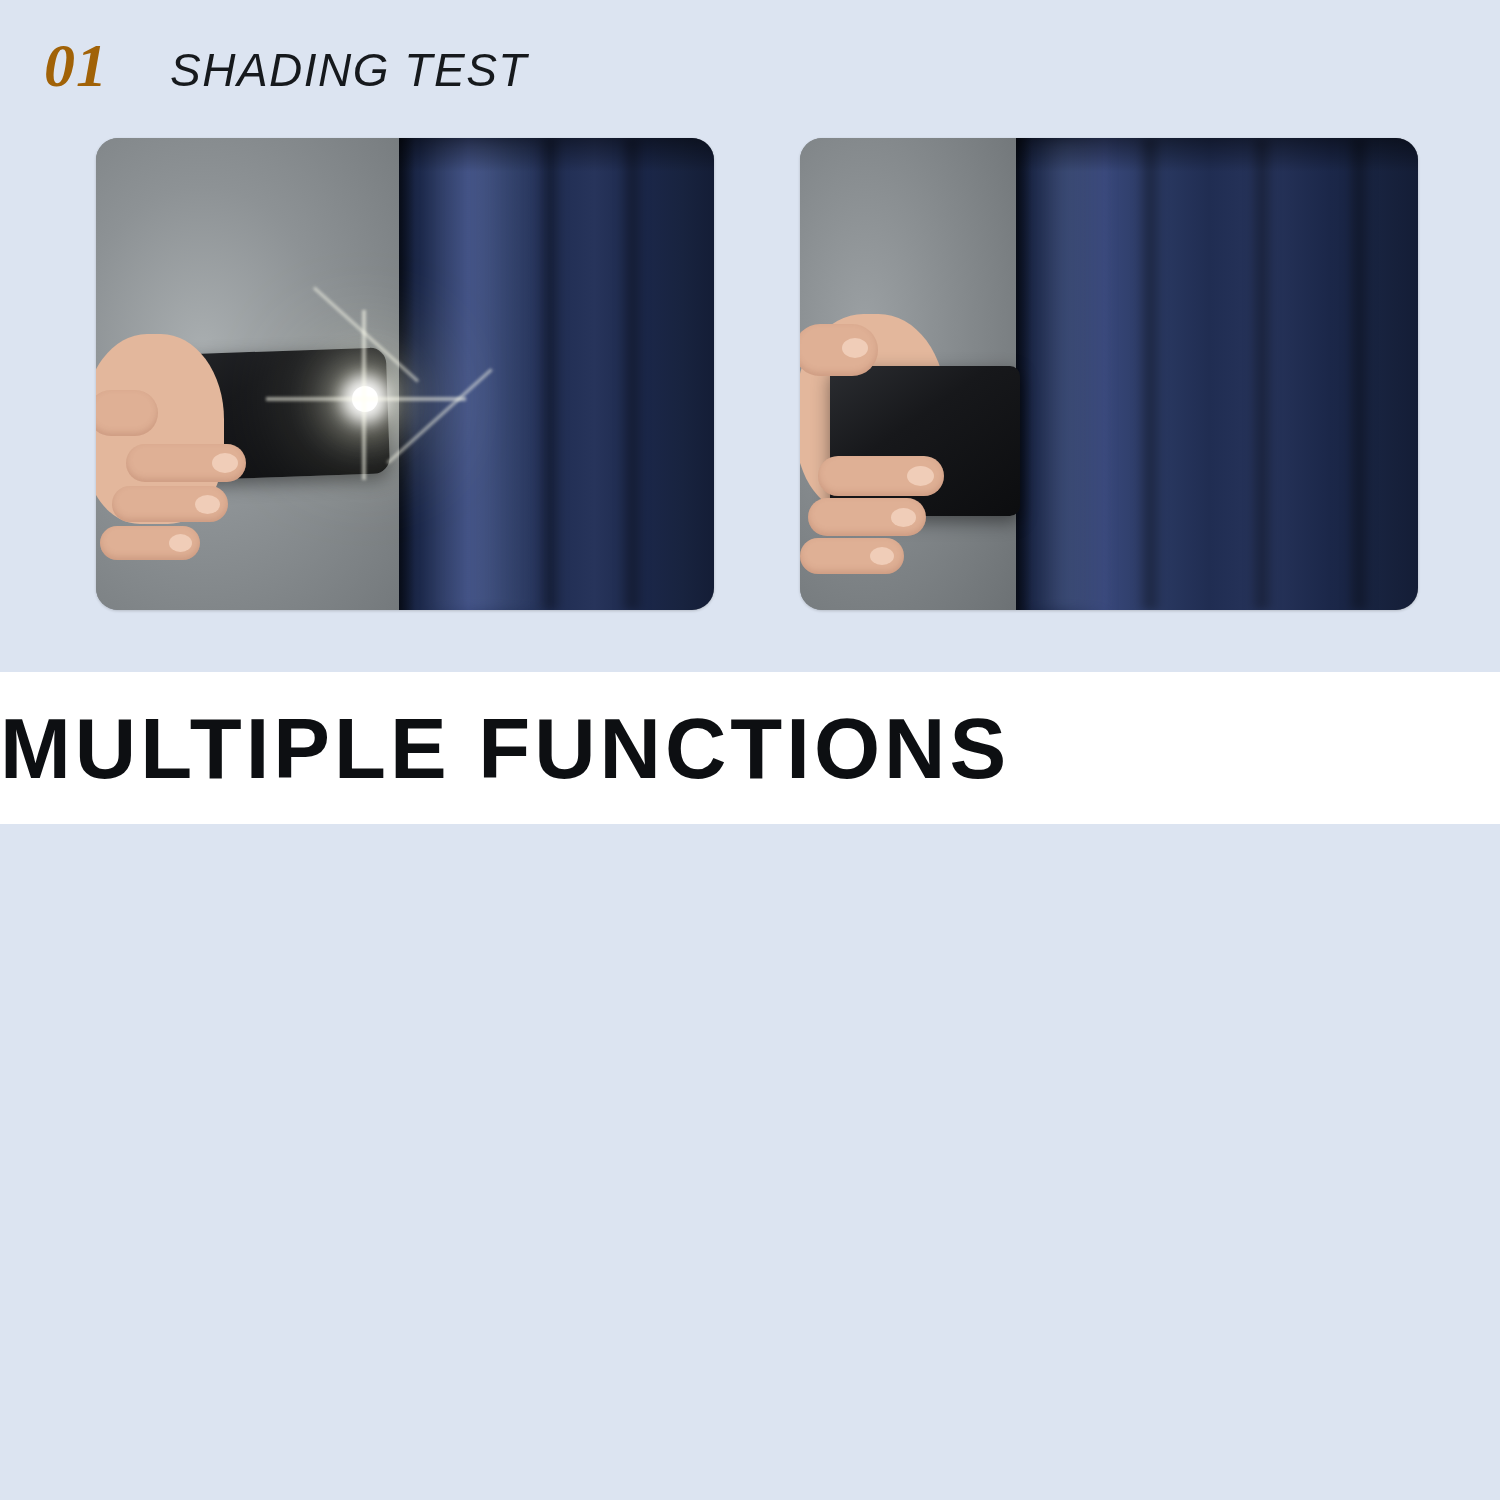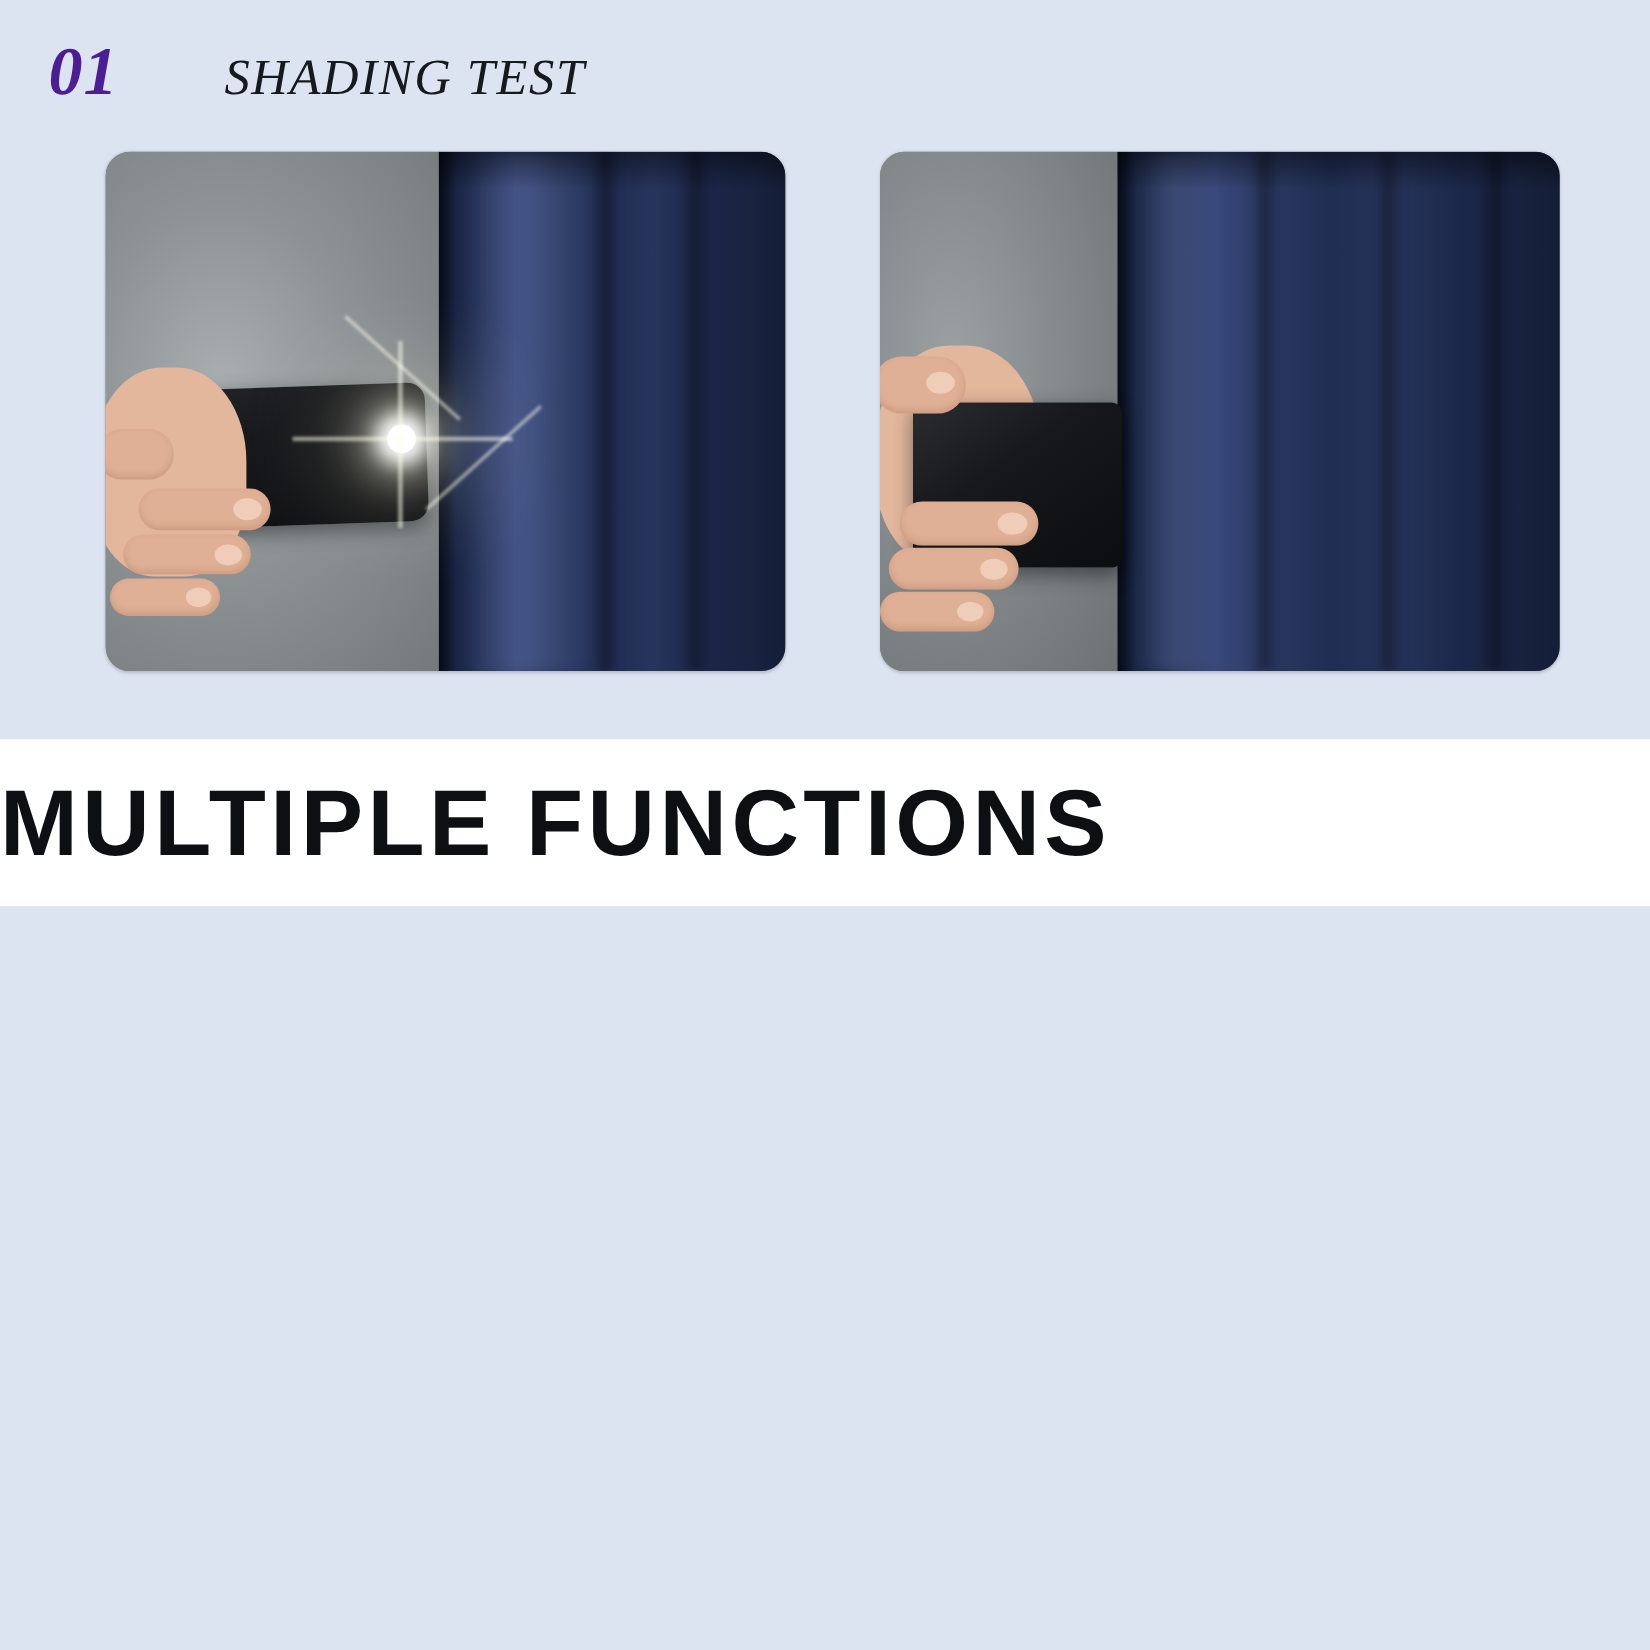--- a/index.html
+++ b/index.html
@@ -43,31 +43,31 @@
     position: absolute;
     display: flex;
     align-items: baseline;
     white-space: nowrap;
   }
   .heading .num {
     font-family: "Liberation Serif", serif;
     font-style: italic;
     font-weight: 700;
     font-size: 62px;
-    color: #4c1d95;
+    color: #a16207;
     letter-spacing: 1px;
   }
   .heading .title {
-    font-family: Liberation Serif, serif;
+    font-family: Liberation Sans, sans-serif;
     font-style: italic;
     font-weight: 400;
     font-size: 46px;
     color: #16191d;
     letter-spacing: 1.5px;
-    margin-left: 96px;
+    margin-left: 62px;
   }
   .heading-01 { top: 30px; left: 44px; }
 
   .center-title {
     font-family: "Liberation Sans", sans-serif;
     font-weight: 700;
     font-size: 85px;
     letter-spacing: 4px;
     color: #0d0f12;
     text-align: center;

